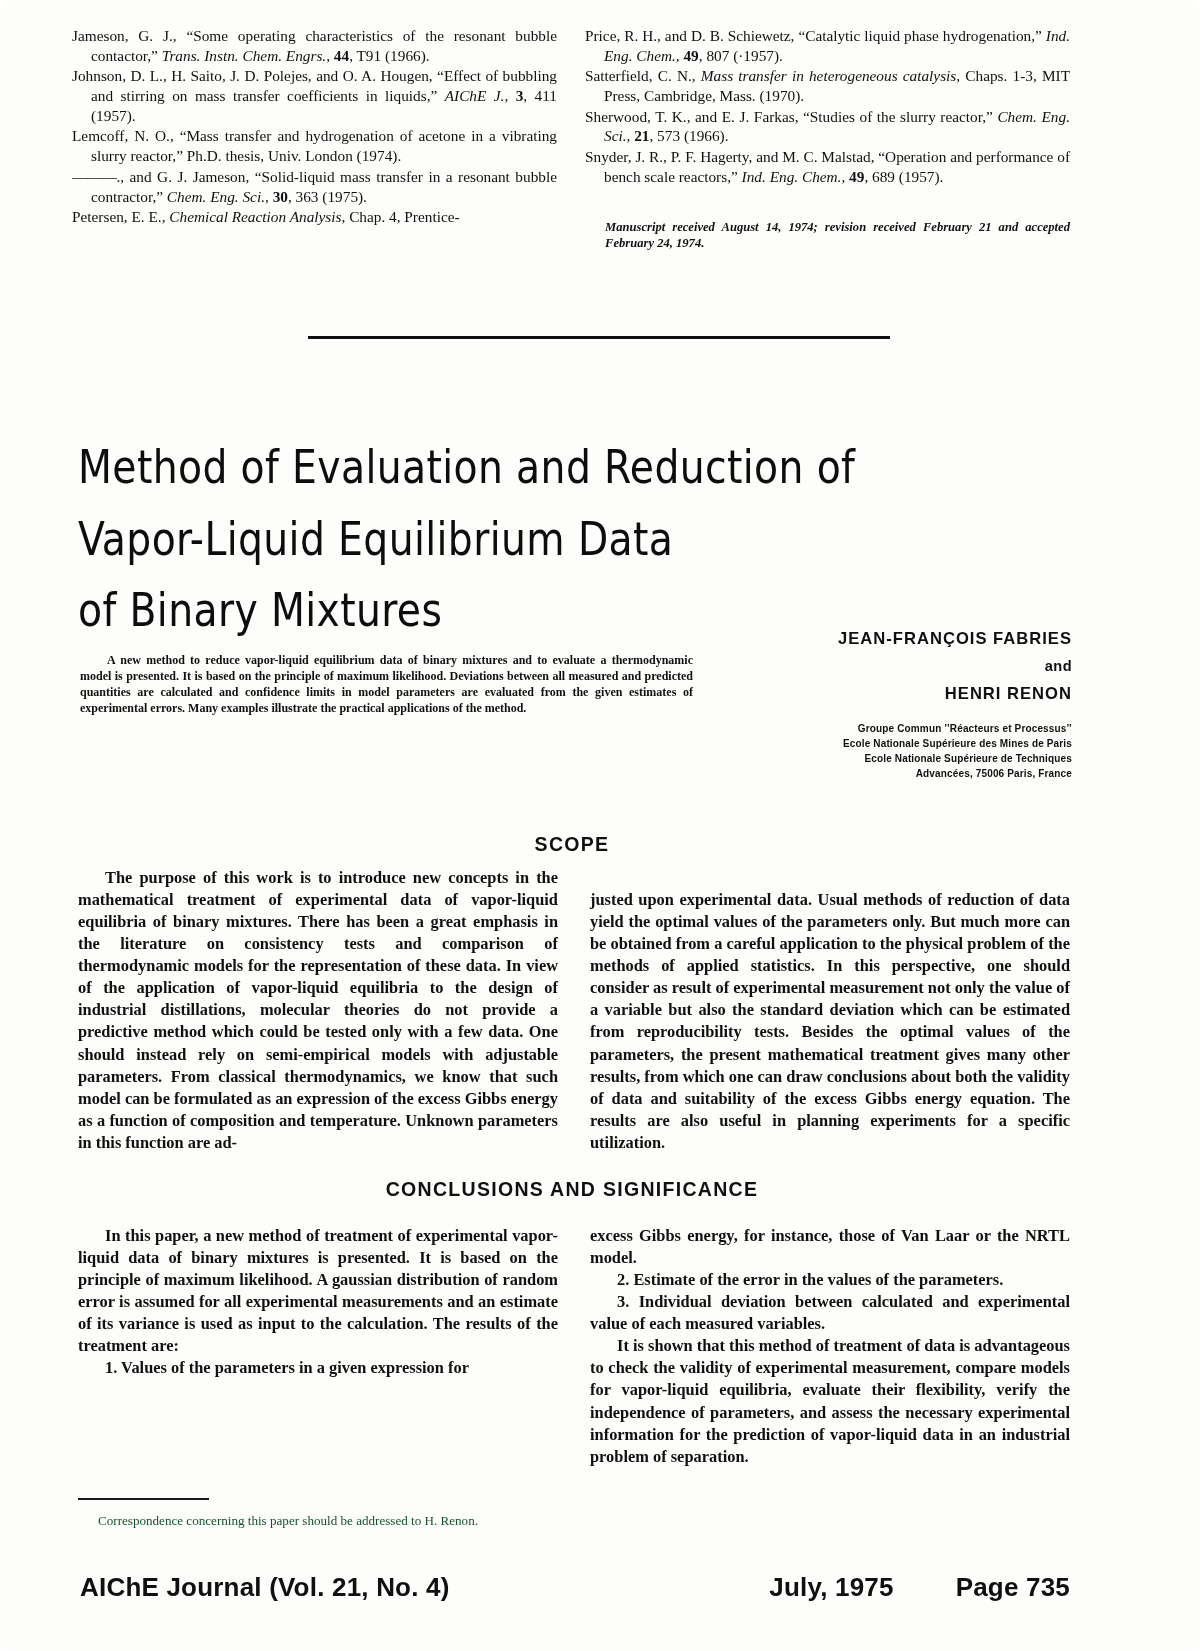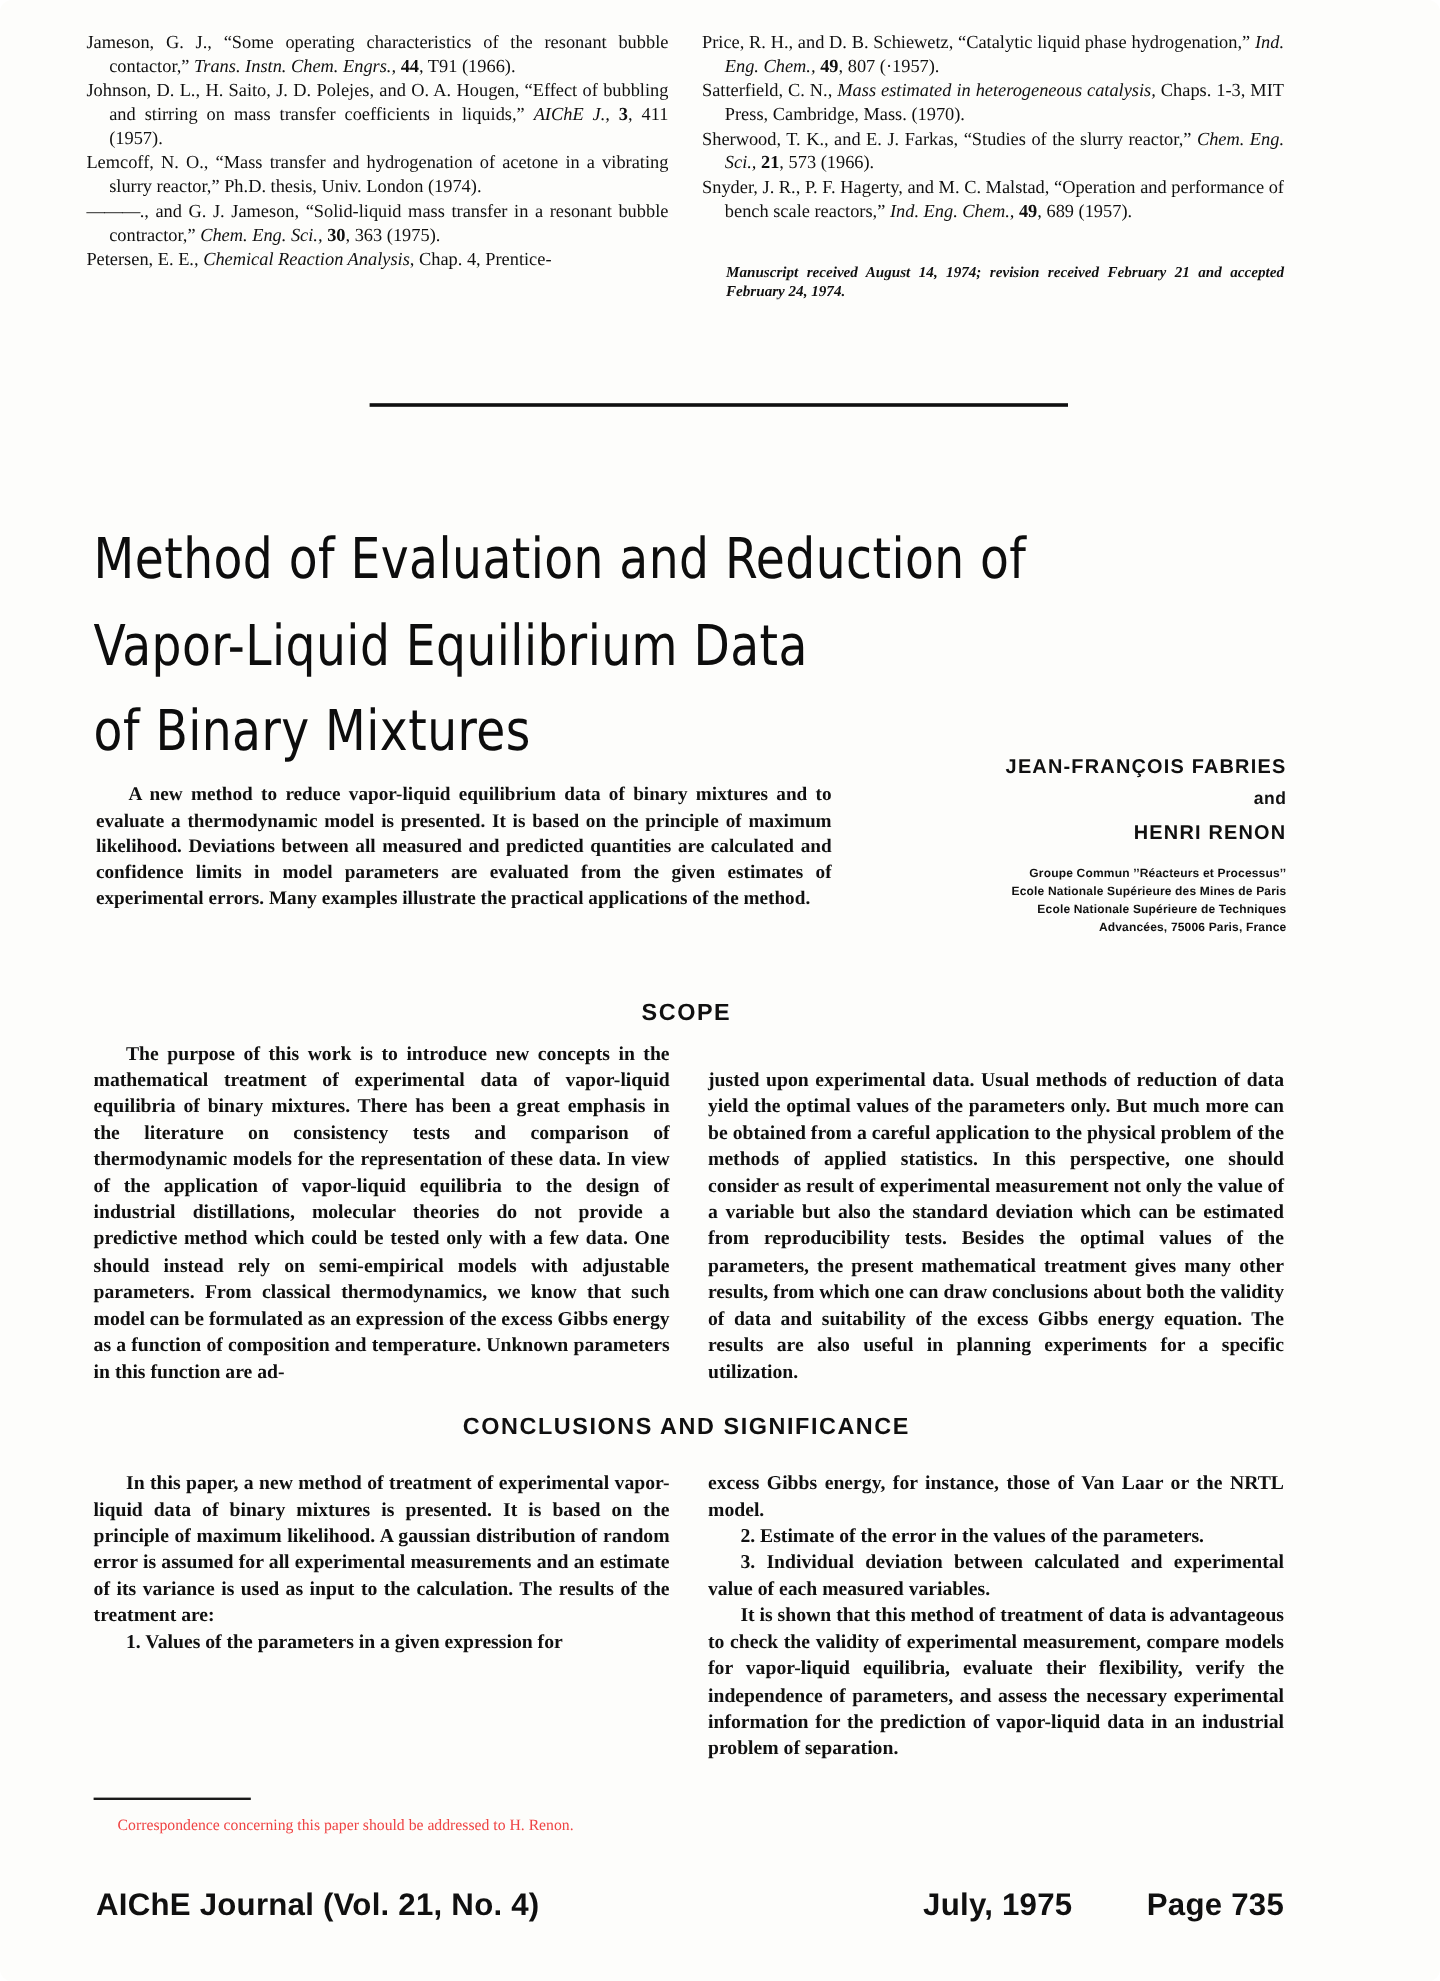--- a/index.html
+++ b/index.html
@@ -81,21 +81,21 @@
     transform-origin: left top;
   }
   .title .tline { display: block; white-space: nowrap; }
 
   
   .abstract {
     position: absolute;
     top: 652px;
     left: 80px;
     width: 613px;
-    font-size: 16px;
+    font-size: 12px;
     line-height: 1.345;
     font-weight: bold;
     text-align: justify;
     text-indent: 27px;
     hyphens: none;
   }
 
   .authors {
     position: absolute;
     top: 628px;
@@ -173,21 +173,21 @@
   }
   .correspondence {
     position: absolute;
     top: 1512px;
     left: 78px;
     width: 480px;
     font-size: 13.1px;
     line-height: 1.3;
     text-align: justify;
     text-indent: 20px;
-    color: #ef4444;
+    color: #14532d;
   }
 
   
   .pfooter {
     position: absolute;
     top: 1572px;
     left: 80px;
     width: 990px;
     display: flex;
     justify-content: space-between;
@@ -207,21 +207,21 @@
   <div class="refs">
     <div class="refs-col">
       <p class="ref">Jameson, G. J., “Some operating characteristics of the resonant bubble contactor,” <i>Trans. Instn. Chem. Engrs.,</i> <b>44</b>, T91 (1966).</p>
       <p class="ref">Johnson, D. L., H. Saito, J. D. Polejes, and O. A. Hougen, “Effect of bubbling and stirring on mass transfer coefficients in liquids,” <i>AIChE J.,</i> <b>3</b>, 411 (1957).</p>
       <p class="ref">Lemcoff, N. O., “Mass transfer and hydrogenation of acetone in a vibrating slurry reactor,” Ph.D. thesis, Univ. London (1974).</p>
       <p class="ref"><span class="dash">———</span>., and G. J. Jameson, “Solid-liquid mass transfer in a resonant bubble contractor,” <i>Chem. Eng. Sci.,</i> <b>30</b>, 363 (1975).</p>
       <p class="ref">Petersen, E. E., <i>Chemical Reaction Analysis</i>, Chap. 4, Prentice-</p>
     </div>
     <div class="refs-col">
       <p class="ref">Price, R. H., and D. B. Schiewetz, “Catalytic liquid phase hydrogenation,” <i>Ind. Eng. Chem.,</i> <b>49</b>, 807 (·1957).</p>
-      <p class="ref">Satterfield, C. N., <i>Mass estimated in heterogeneous catalysis,</i> Chaps. 1-3, MIT Press, Cambridge, Mass. (1970).</p>
+      <p class="ref">Satterfield, C. N., <i>Mass transfer in heterogeneous catalysis,</i> Chaps. 1-3, MIT Press, Cambridge, Mass. (1970).</p>
       <p class="ref">Sherwood, T. K., and E. J. Farkas, “Studies of the slurry reactor,” <i>Chem. Eng. Sci.,</i> <b>21</b>, 573 (1966).</p>
       <p class="ref">Snyder, J. R., P. F. Hagerty, and M. C. Malstad, “Operation and performance of bench scale reactors,” <i>Ind. Eng. Chem.,</i> <b>49</b>, 689 (1957).</p>
       <p class="manuscript-note">Manuscript received August 14, 1974; revision received February 21 and accepted February 24, 1974.</p>
     </div>
   </div>
 
   <div class="sep-rule"></div>
 
   <h1 class="title">
     <span class="tline">Method of Evaluation and Reduction of</span>

